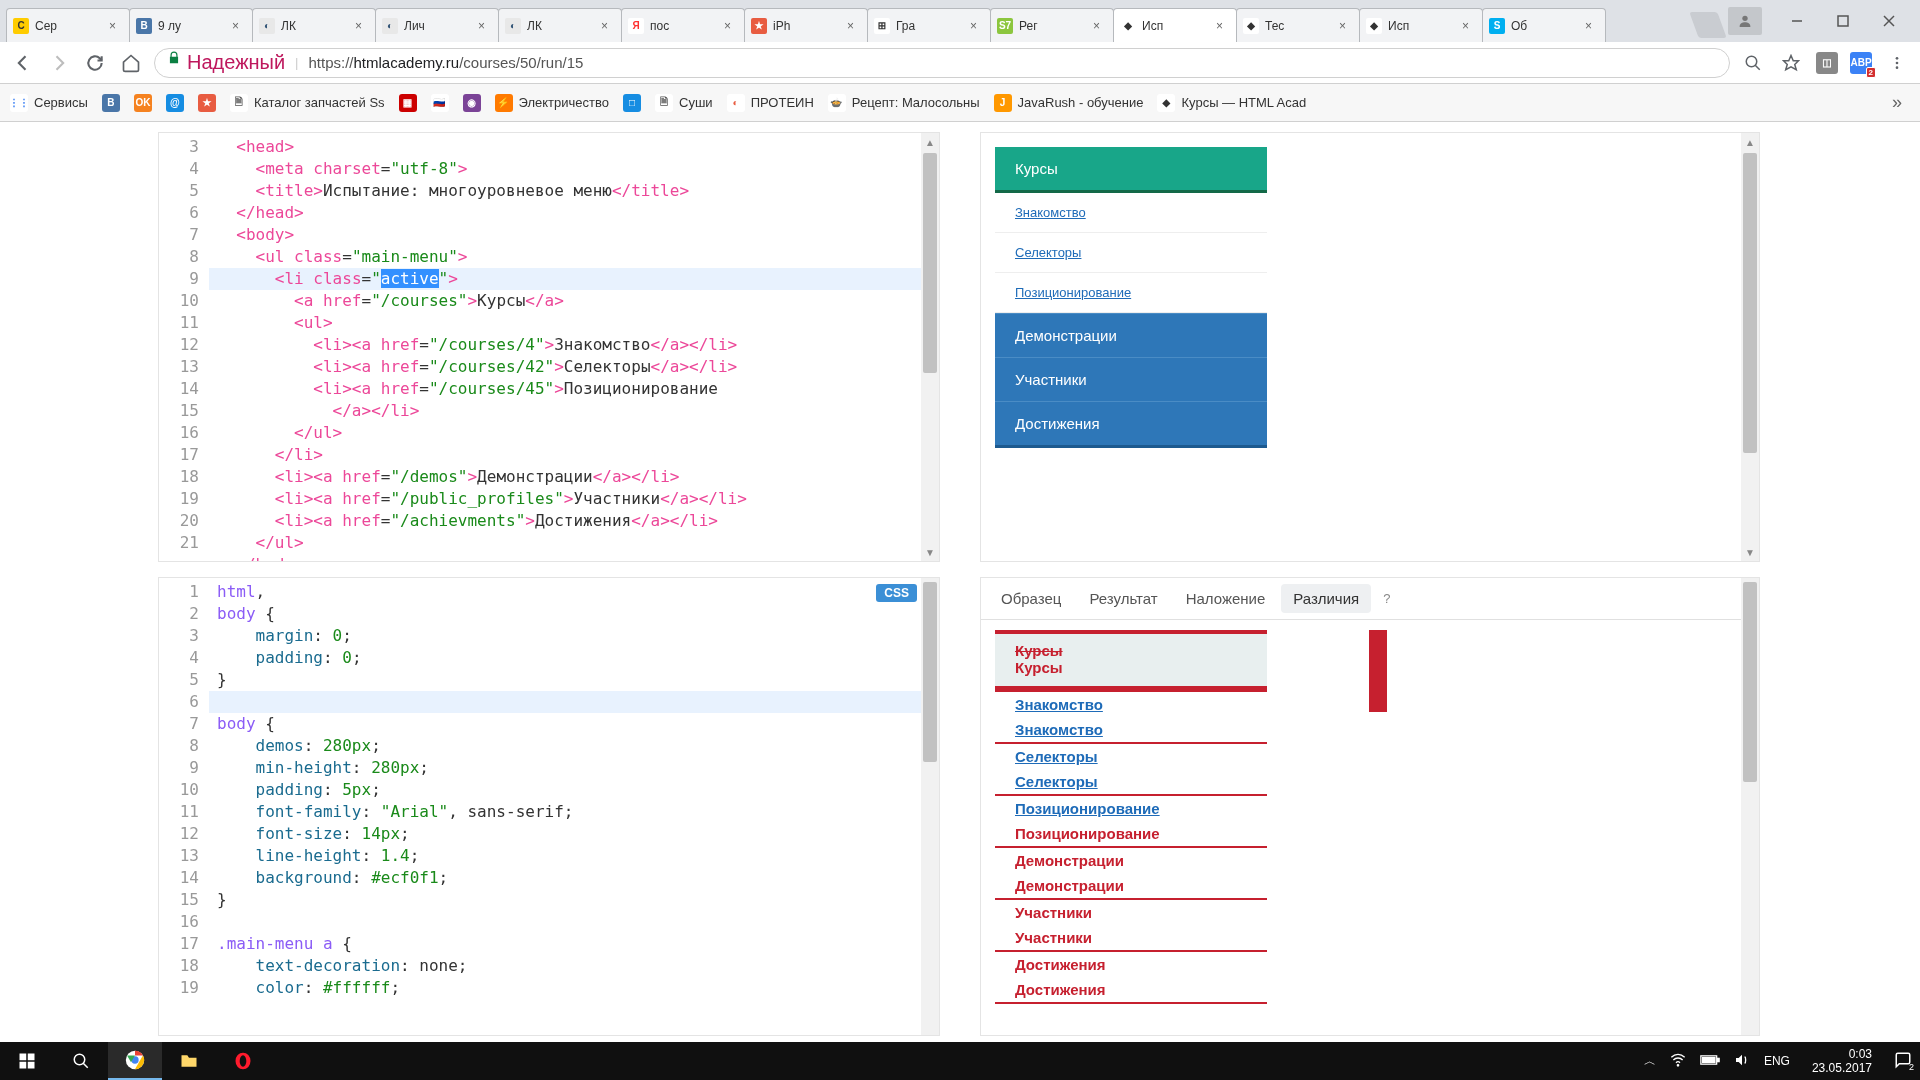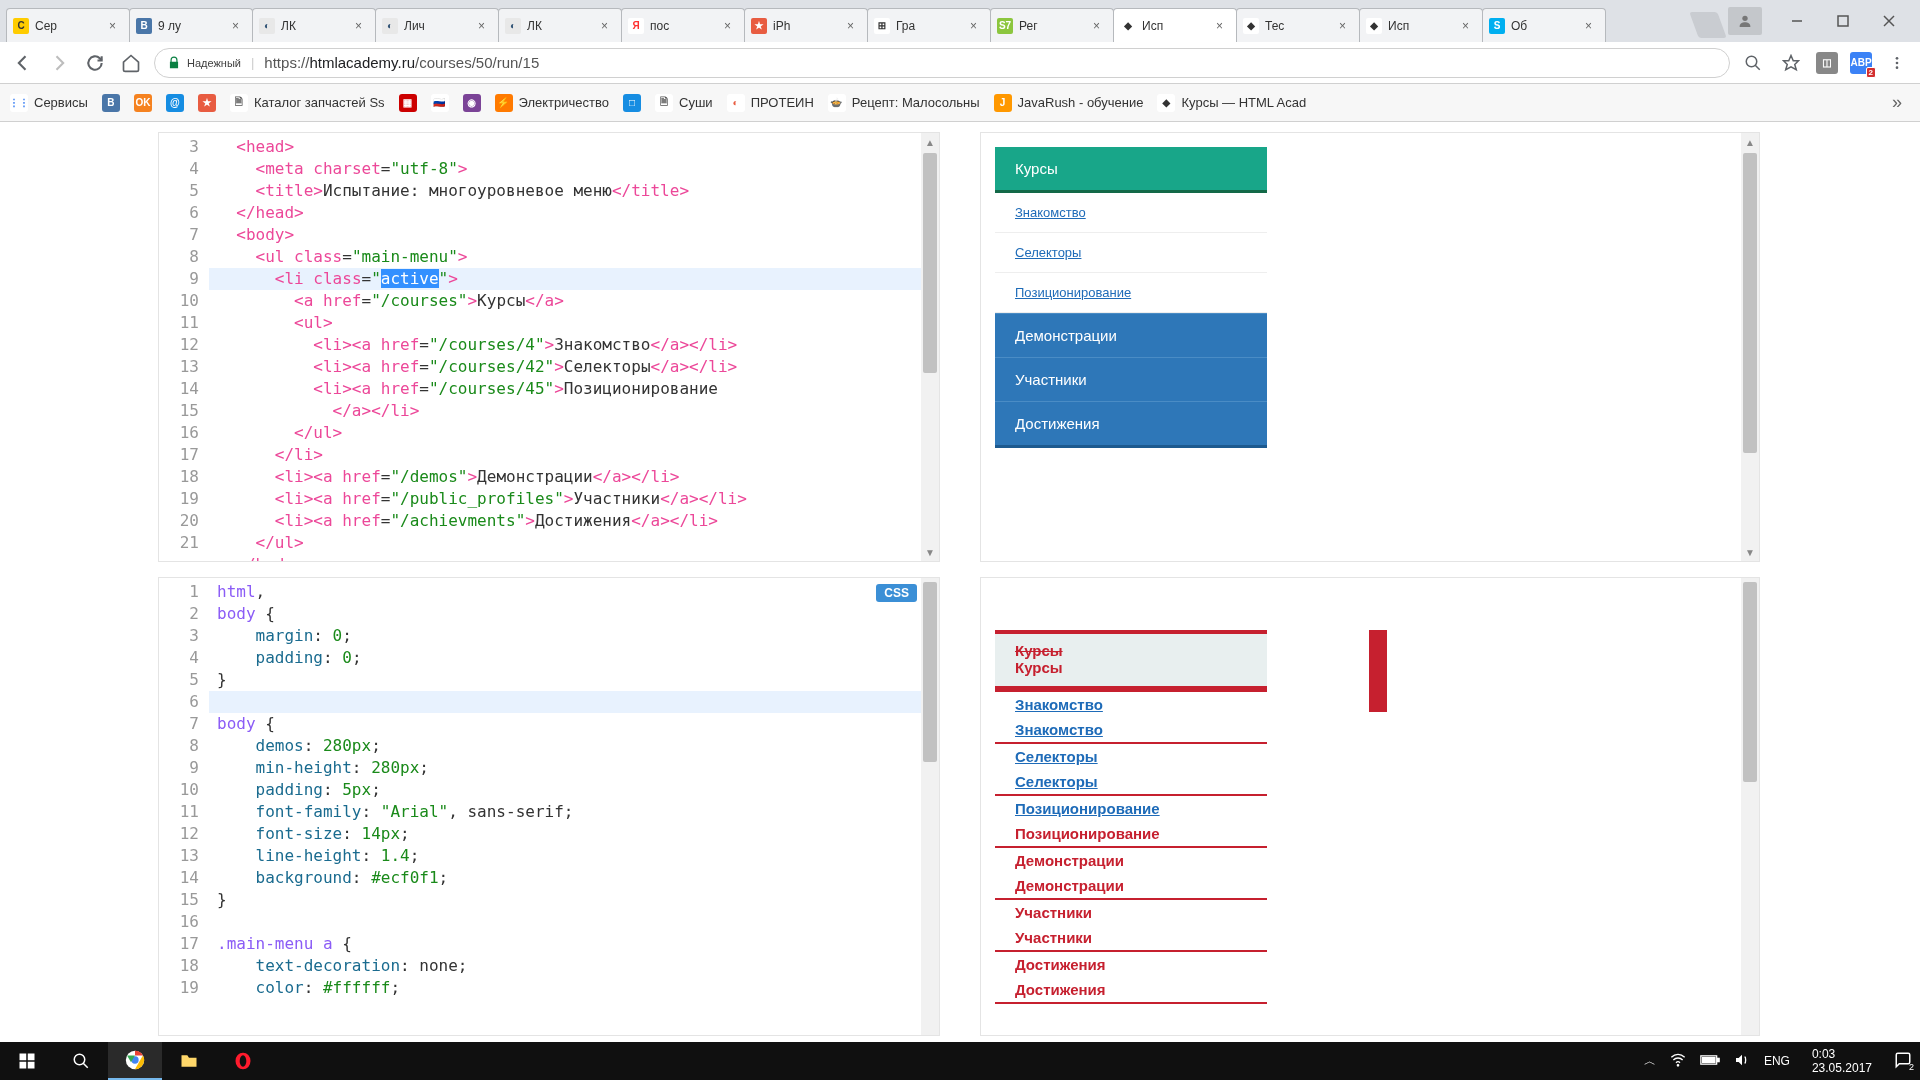--- a/index.html
+++ b/index.html
@@ -16,21 +16,21 @@
 .newtab { width: 28px; height: 26px; background: #c9ccd1; margin: 0 6px 4px 6px; border-radius: 3px; transform: skewX(20deg); }
 .win-controls { display: flex; align-items: center; padding-right: 8px; height: 100%; }
 .win-user { width: 34px; height: 28px; background: #c4c7cb; border-radius: 2px; margin-right: 12px; display:flex; align-items:center; justify-content:center; }
 .win-btn { width: 46px; height: 32px; display: flex; align-items: center; justify-content: center; color: #555; }
 
 
 .addr { height: 42px; background: #fff; border-bottom: 1px solid #d0d0d0; display: flex; align-items: center; padding: 0 10px; gap: 10px; }
 .nav-btn { width: 26px; height: 26px; display: flex; align-items: center; justify-content: center; color: #5f6368; }
 .nav-btn.disabled { color: #bdbdbd; }
 .omnibox { flex: 1; height: 30px; border: 1px solid #d0d0d0; border-radius: 16px; display: flex; align-items: center; padding: 0 12px; gap: 10px; }
-.secure { color: #404040; display: flex; align-items: center; gap: 6px; font-size: 11px; }
+.secure { color: #be185d; display: flex; gap: 6px; font-size: 20px; }
 .url { color: #555; font-size: 15px; }
 .url .host { color: #202124; }
 .addr-right { display: flex; align-items: center; gap: 12px; }
 .ext-badge { width: 22px; height: 22px; border-radius: 3px; display:flex; align-items:center; justify-content:center; font-size:10px; font-weight:bold; }
 
 
 .bookmarks { height: 38px; background: #f7f7f7; border-bottom: 1px solid #d0d0d0; display: flex; align-items: center; padding: 0 10px; gap: 14px; font-size: 13px; color: #333; }
 .bm { display: flex; align-items: center; gap: 6px; white-space: nowrap; }
 .bm .bm-icon { width: 18px; height: 18px; border-radius: 3px; display:flex; align-items:center; justify-content:center; font-size:10px; font-weight:bold; }
 .bm-overflow { margin-left: auto; font-size: 18px; color: #666; padding: 0 8px; }
@@ -86,21 +86,21 @@
 .diff-row .lnk.strike { text-decoration: line-through underline; }
 .diff-row .red { color: #c6202f; font-weight: 600; }
 .diff-row.line { border-bottom: 2px solid #c6202f; }
 .diff-side { position: absolute; right: -120px; top: 0; width: 18px; height: 82px; background: #c6202f; }
 
 
 .taskbar { position: absolute; left: 0; right: 0; bottom: 0; height: 38px; background: #101010; display: flex; align-items: center; color: #fff; }
 .task-btn { width: 54px; height: 100%; display: flex; align-items: center; justify-content: center; }
 .task-btn.active { border-bottom: 2px solid #76b9ed; background: #2a2a2a; }
 .tray { margin-left: auto; display: flex; align-items: center; gap: 14px; padding: 0 8px; font-size: 12px; }
-.tray .clock { text-align: left; line-height: 14px; padding: 0 8px; }
+.tray .clock { text-align: right; line-height: 14px; padding: 0 8px; }
 </style>
 </head>
 <body>
 
 <div class="titlebar">
   <div class="tabs" id="tab-strip">
       <div class="tab">
         <span class="favicon" style="background:#ffcc00;color:#333">С</span>
         <span class="tab-title">Сер</span>
         <span class="tab-close">×</span>
@@ -422,20 +422,27 @@
         <div class="pm-item pm-dark pm-border2">Достижения</div>
       </div>
     <div class="scrollbar-v">
       <div class="scroll-arrow" style="top:0">▲</div>
       <div class="scroll-thumb" style="top:20px;height:300px"></div>
       <div class="scroll-arrow" style="bottom:0">▼</div>
     </div>
   </div>
 
   <div class="panel panel-diff">
+    <div class="diff-tabs" id="diff-tabs">
+        <div class="diff-tab">Образец</div>
+        <div class="diff-tab">Результат</div>
+        <div class="diff-tab">Наложение</div>
+        <div class="diff-tab active">Различия</div>
+        <div class="diff-help">?</div>
+      </div>
     <div class="diff-body">
       <div class="diff-menu">
         <div class="diff-side"></div>
         <div class="diff-head">
           <div class="t strike">Курсы</div>
           <div class="t">Курсы</div>
         </div>
         <div id="diff-rows">
             <div class="diff-row"><span class="lnk strike" style="text-decoration:underline">Знакомство</span></div>
             <div class="diff-row line"><span class="lnk" style="text-decoration:underline">Знакомство</span></div>

